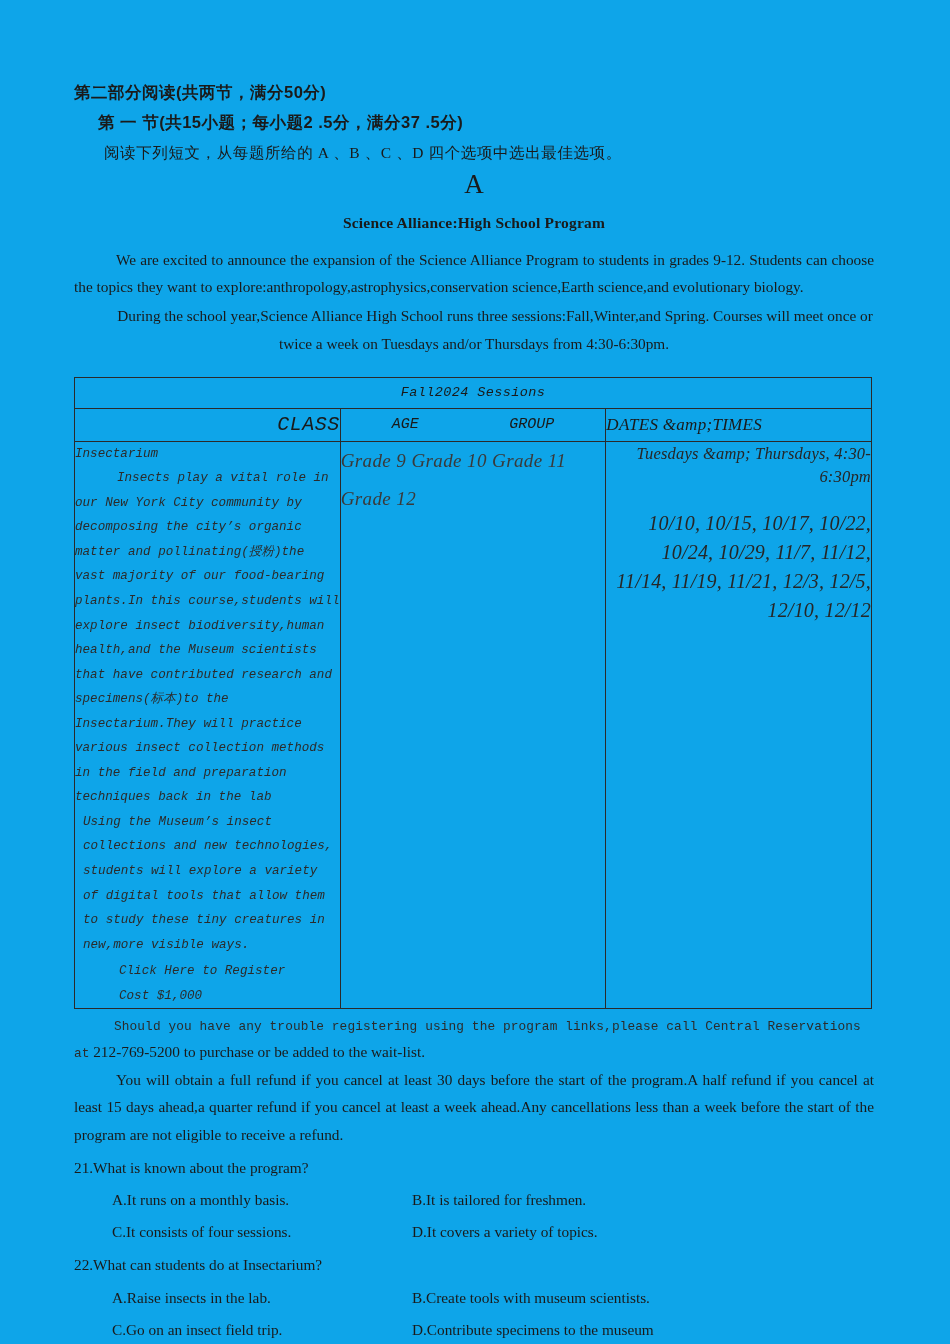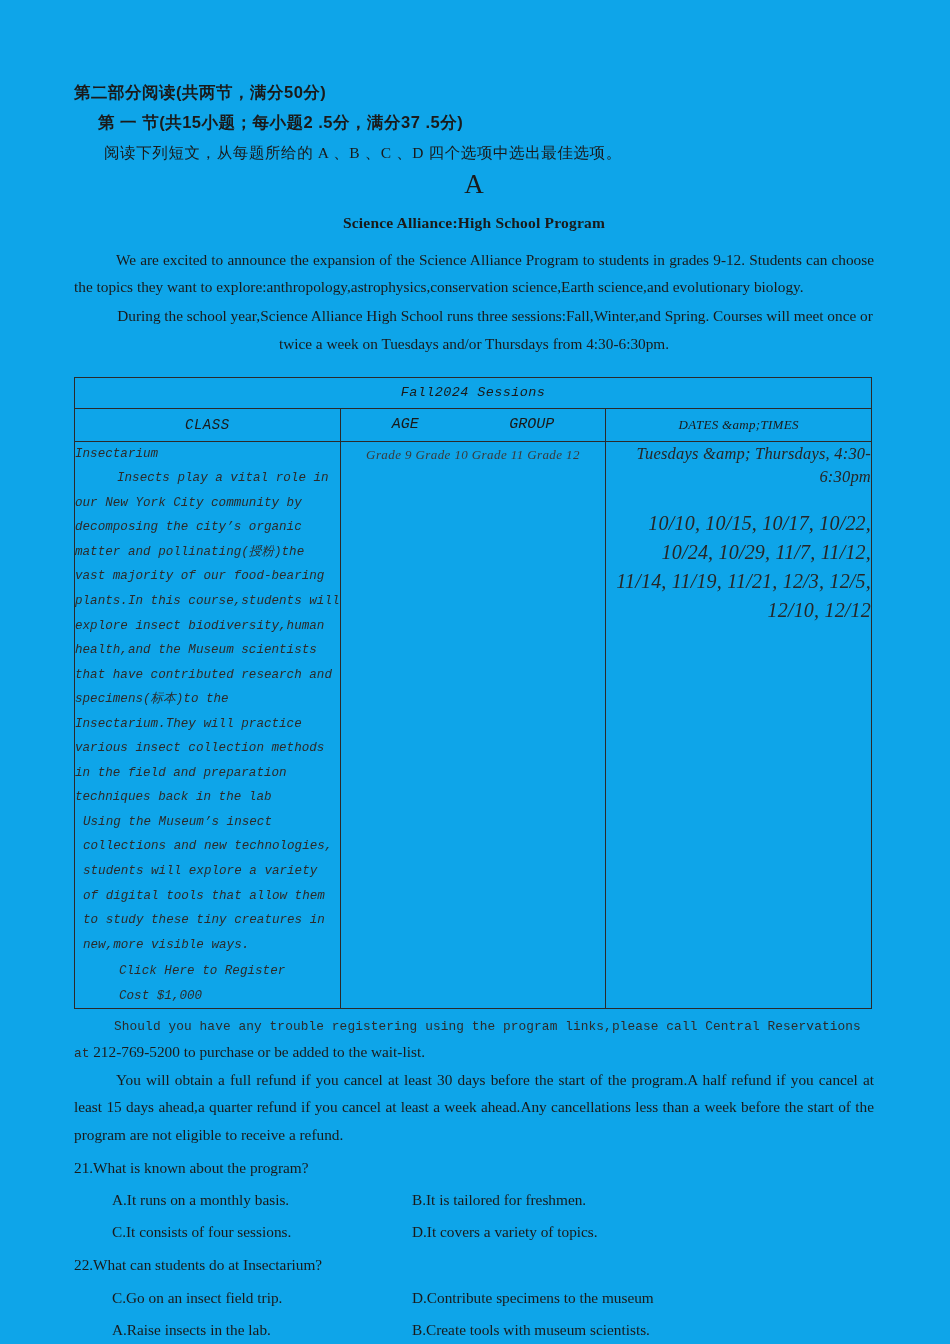--- a/index.html
+++ b/index.html
@@ -100,68 +100,67 @@
   }
   .tbl-title-cell {
     text-align: center;
     font-family: "Liberation Mono", monospace;
     font-size: 13.5px;
     height: 30px;
     line-height: 30px;
     letter-spacing: 0.4px;
   }
   .tbl-hdr-class {
-    text-align: center;
-    font-family: "Liberation Mono", monospace;
-    font-size: 14px;
+    text-align: right;
+    font-family: "Liberation Mono", monospace;
+    font-size: 20px;
     height: 32px;
     line-height: 32px;
     letter-spacing: 0.5px;
   }
   .tbl-hdr-age {
     text-align: center;
     font-family: "Liberation Mono", monospace;
     font-size: 15px;
     height: 32px;
     line-height: 32px;
   }
   .tbl-hdr-age .ag-inner {
     display: flex;
     justify-content: space-around;
     align-items: center;
     height: 32px;
     padding: 0 6px;
   }
   .tbl-hdr-dates {
-    text-align: center;
-    font-family: "Liberation Serif", serif;
-    font-size: 13px;
+    font-family: "Liberation Serif", serif;
+    font-size: 17px;
     height: 32px;
     line-height: 32px;
     letter-spacing: 0.3px;
   }
 
   .class-cell {
     padding: 8px 6px 10px 6px;
     font-family: "Liberation Mono", monospace;
     font-size: 12.6px;
     line-height: 1.95;
     color: #2b2b2b;
   }
   .class-cell .c-title { display: block; }
   .class-cell .c-body  { display: block; }
   .class-cell .c-indent { display: block; padding-left: 8px; }
   .class-cell .c-reg   { display: block; padding-left: 44px; margin-top: 2px; }
   .class-cell .c-cost  { display: block; padding-left: 44px; }
 
   .age-cell {
     font-family: "Liberation Serif", serif;
-    font-size: 13px;
+    font-size: 19px;
     line-height: 2.0;
-    text-align: center;
+    text-align: left;
     vertical-align: middle;
     color: #3a3a3a;
     padding: 0 8px;
     letter-spacing: 0.4px;
   }
   .dates-cell {
     font-family: "Liberation Serif", serif;
     text-align: right;
     vertical-align: top;
     padding: 42px 4px 0 4px;
@@ -276,24 +275,24 @@
       <span class="opt">A.It runs on a monthly basis.</span>
       <span class="opt">B.It is tailored for freshmen.</span>
     </div>
     <div class="options two-col">
       <span class="opt">C.It consists of four sessions.</span>
       <span class="opt">D.It covers a variety of topics.</span>
     </div>
 
     <p class="question">22.What can students do at Insectarium?</p>
     <div class="options two-col">
+      <span class="opt">A.Raise insects in the lab.</span>
+      <span class="opt">B.Create tools with museum scientists.</span>
+    </div>
+    <div class="options two-col">
       <span class="opt">C.Go on an insect field trip.</span>
       <span class="opt">D.Contribute specimens to the museum</span>
     </div>
-    <div class="options two-col">
-      <span class="opt">A.Raise insects in the lab.</span>
-      <span class="opt">B.Create tools with museum scientists.</span>
-    </div>
 
     <p class="question">23.If a student cancels registration 20 days ahead,how much will he receive?</p>
 
   </div>
 </div>
 
 </body></html>

